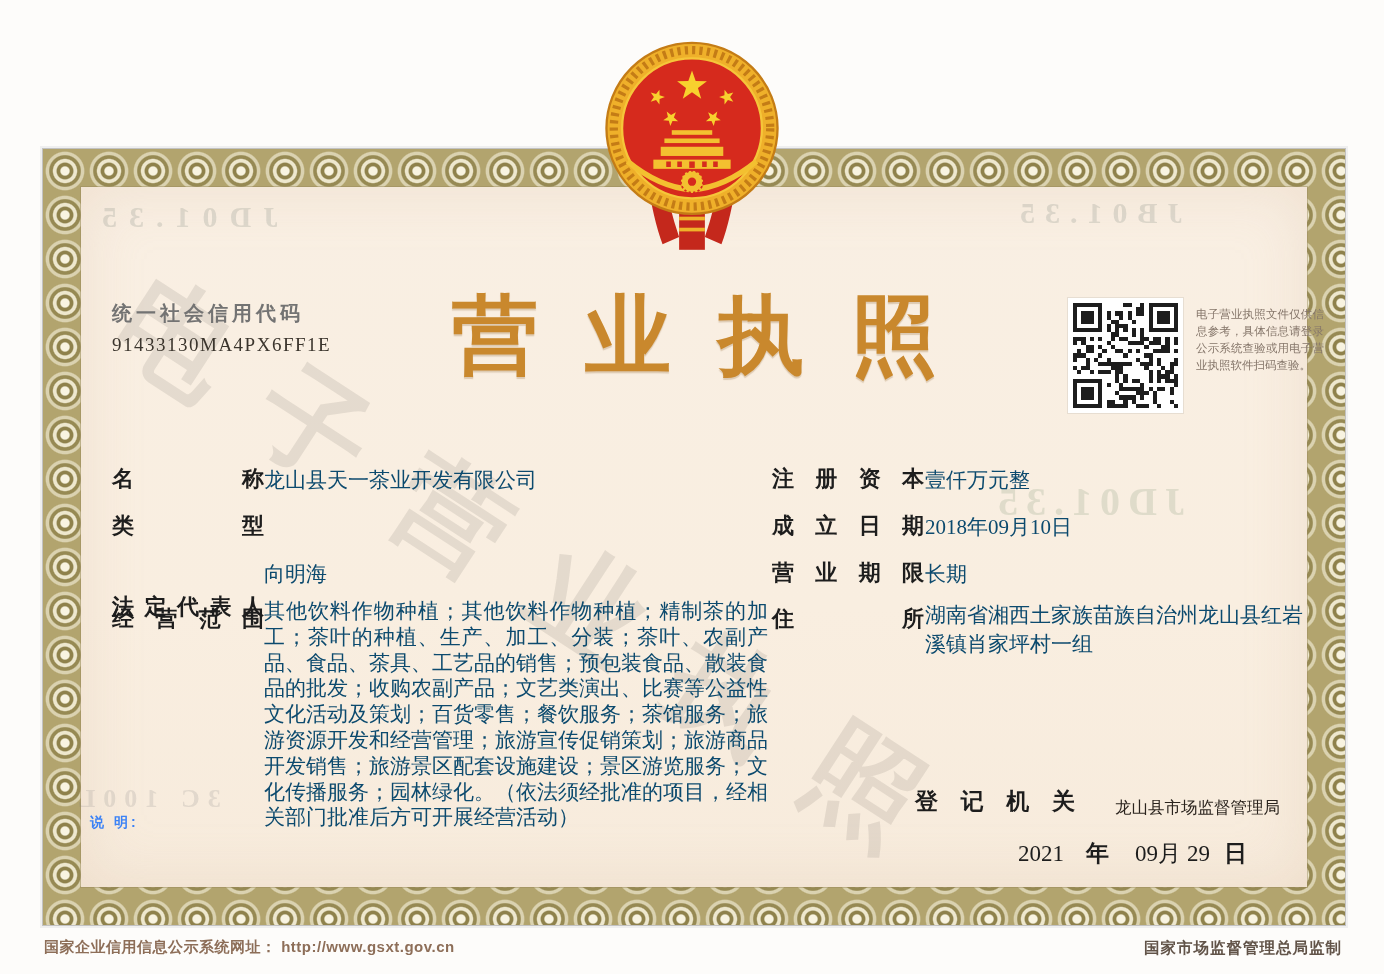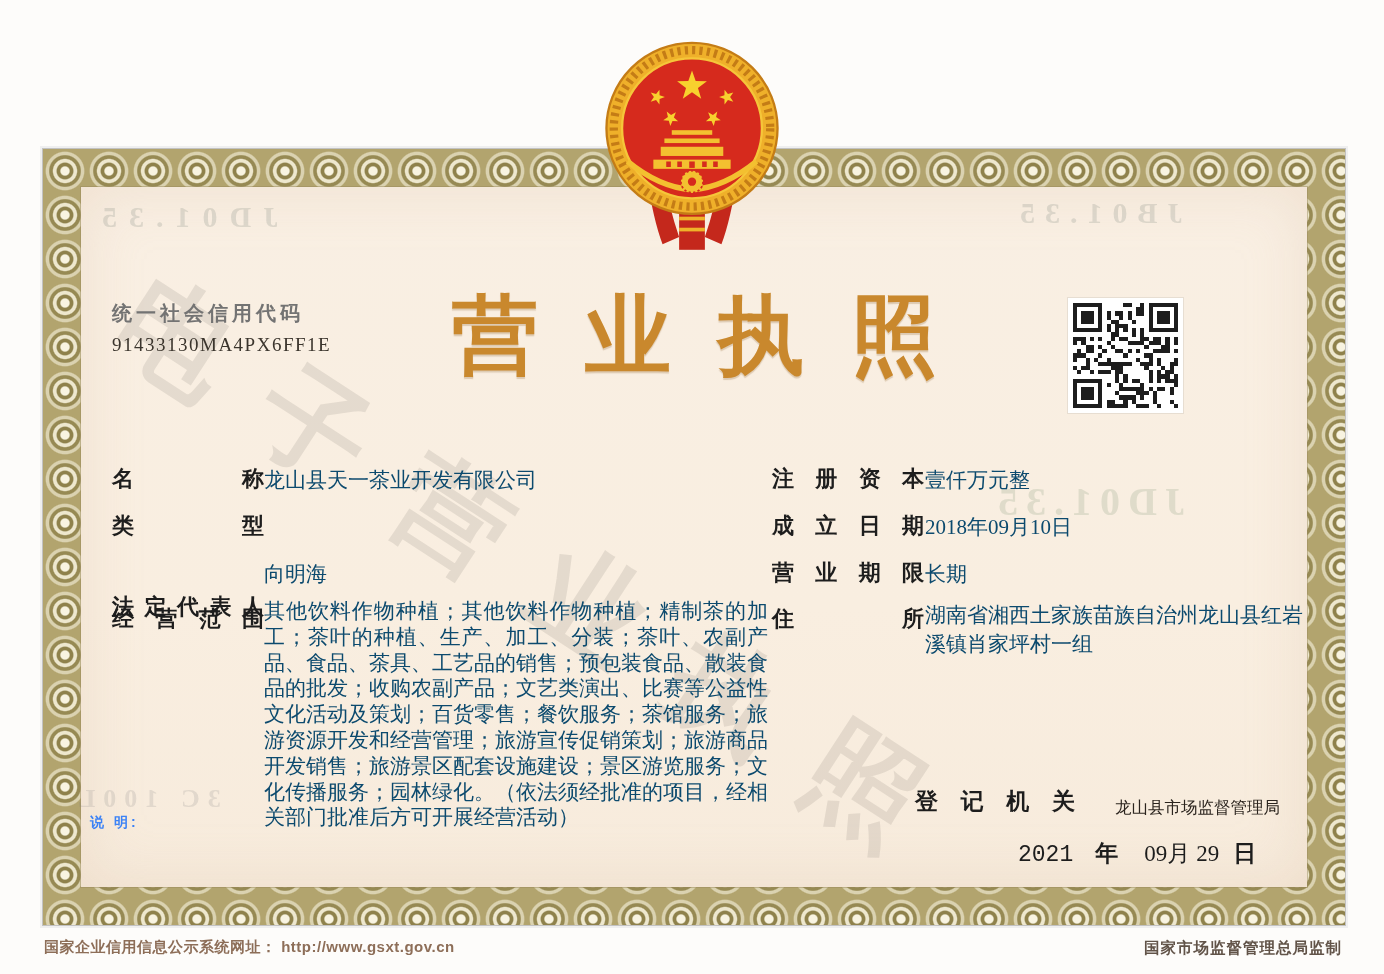--- a/index.html
+++ b/index.html
@@ -55,21 +55,21 @@
   .scope{width:504px;font-size:21px;line-height:25.8px;text-align:justify;}
   .addr{width:398px;line-height:29px;}
 
   .reg-label{position:absolute;left:915px;top:786px;width:160px;font-size:23px;font-weight:bold;
              text-align:justify;text-align-last:justify;color:#1d1d1d;}
   .reg-value{position:absolute;left:1093px;top:797px;font-family:"Liberation Serif",serif;
              font-size:16.5px;color:#2b241e;margin-left:22px;}
   .issue-date{position:absolute;left:1018px;top:838px;font-size:23px;color:#1d1d1d;
               font-family:"Liberation Serif",serif;}
   .issue-date span{display:inline-block;}
-  .issue-date .d0{margin-right:22px;font-family:Liberation Mono, monospace;}
+  .issue-date .d0{margin-right:22px;}
   .issue-date .d1{margin-right:26px;font-family:"Liberation Sans",sans-serif;font-weight:bold;}
   .issue-date .d2{margin-right:6px;}
   .issue-date .d3{margin-right:14px;}
   .issue-date .d4{font-family:"Liberation Sans",sans-serif;font-weight:bold;}
 
   
   .notes{position:absolute;left:90px;top:814px;color:#3b82f6;}
   .notes .nh{font-size:14px;font-weight:bold;letter-spacing:3px;}
   .notes .nl{font-size:13px;margin-top:6px;letter-spacing:.3px;}
   .notes .nl2{font-family:"Liberation Serif",serif;letter-spacing:.2px;}
@@ -338,20 +338,21 @@
           <rect x="9" y="24" width="1" height="1" fill="#1d1d1d"></rect>
           <rect x="10" y="24" width="1" height="1" fill="#1d1d1d"></rect>
           <rect x="11" y="24" width="1" height="1" fill="#1d1d1d"></rect>
           <rect x="12" y="24" width="1" height="1" fill="#1d1d1d"></rect>
           <rect x="15" y="24" width="1" height="1" fill="#1d1d1d"></rect>
           <rect x="16" y="24" width="1" height="1" fill="#1d1d1d"></rect>
           <rect x="17" y="24" width="1" height="1" fill="#1d1d1d"></rect>
           <rect x="20" y="24" width="1" height="1" fill="#1d1d1d"></rect>
           <rect x="24" y="24" width="1" height="1" fill="#1d1d1d"></rect>
         </svg></div>
+    <div class="qr-note">电子营业执照文件仅供信息参考，具体信息请登录公示系统查验或用电子营业执照软件扫码查验。</div>
 
     <div class="flabel" style="left:112px;top:464px;">名称</div>
     <div class="fvalue" style="left:264px;top:466px;">龙山县天一茶业开发有限公司</div>
 
     <div class="flabel" style="left:112px;top:511px;">类型</div>
 
     <div class="flabel" style="left:112px;top:576px;margin-top:16px;">法定代表人</div>
     <div class="fvalue" style="left:264px;top:560px;">向明海</div>
 
     <div class="flabel" style="left:112px;top:604px;">经营范围</div>

